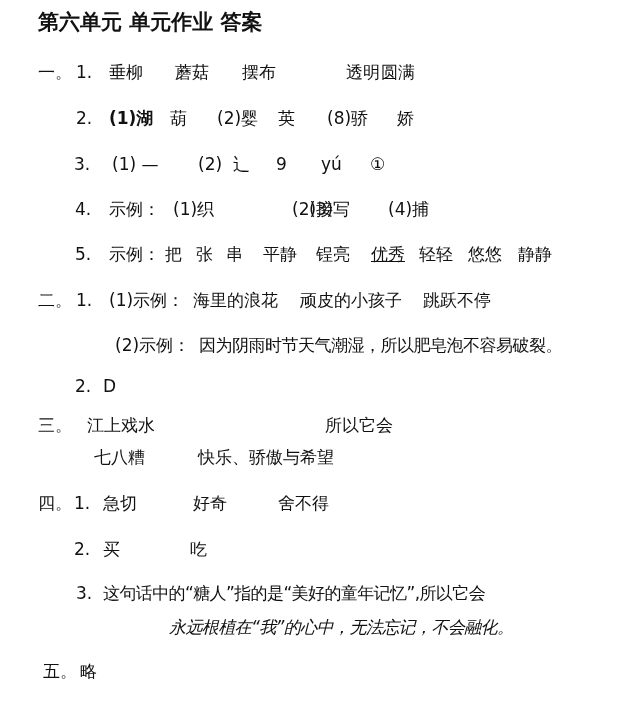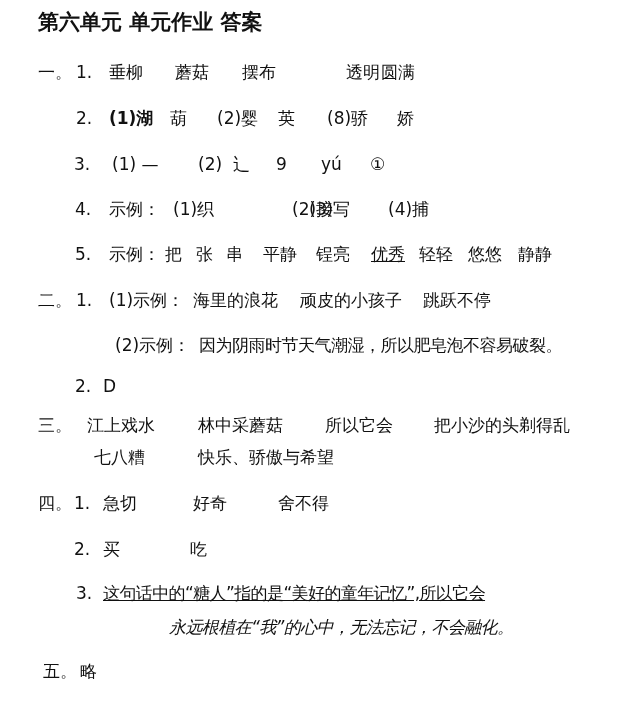--- a/index.html
+++ b/index.html
@@ -109,23 +109,21 @@
 </div>
 
 <div class="line" style="left:38px; top:375px; width:584px; height:22px;">
   <span class="seg" style="left:37px;">2.</span>
   <span class="seg" style="left:65px;">D</span>
 </div>
 
 <div class="line" style="left:38px; top:414px; width:584px; height:22px;">
   <span class="seg" style="left:0px;">三。</span>
   <span class="seg" style="left:49px;">江上戏水</span>
-  <span class="seg" style="left:160px;">林中采蘑菇</span>
   <span class="seg" style="left:287px;">所以它会</span>
-  <span class="seg" style="left:396px;">把小沙的头剃得乱</span>
 </div>
 
 <div class="line" style="left:38px; top:446px; width:584px; height:22px;">
   <span class="seg" style="left:56px;">七八糟</span>
   <span class="seg" style="left:160px;">快乐、骄傲与希望</span>
 </div>
 
 <div class="line" style="left:38px; top:492px; width:584px; height:22px;">
   <span class="seg" style="left:0px;">四。</span>
   <span class="seg" style="left:36px;">1.</span>
@@ -135,21 +133,21 @@
 </div>
 
 <div class="line" style="left:38px; top:538px; width:584px; height:22px;">
   <span class="seg" style="left:36px;">2.</span>
   <span class="seg" style="left:65px;">买</span>
   <span class="seg" style="left:152px;">吃</span>
 </div>
 
 <div class="line" style="left:38px; top:582px; width:584px; height:22px;">
   <span class="seg" style="left:38px;">3.</span>
-  <span class="seg" style="left:65px; letter-spacing:-0.6px;text-decoration:underline;">这句话中的“糖人”指的是“美好的童年记忆”,所以它会</span>
+  <span class="seg" style="left:65px; letter-spacing:-0.6px;">这句话中的“糖人”指的是“美好的童年记忆”,所以它会</span>
 </div>
 
 <div class="line" style="left:38px; top:616px; width:584px; height:22px;font-style:italic;">
   <span class="seg" style="left:131px; letter-spacing:-0.6px;">永远根植在“我”的心中，无法忘记，不会融化。</span>
 </div>
 
 <div class="line" style="left:43px; top:660px; width:579px; height:22px;">
   <span class="seg" style="left:0px;">五。</span>
   <span class="seg" style="left:37px;">略</span>
 </div>

